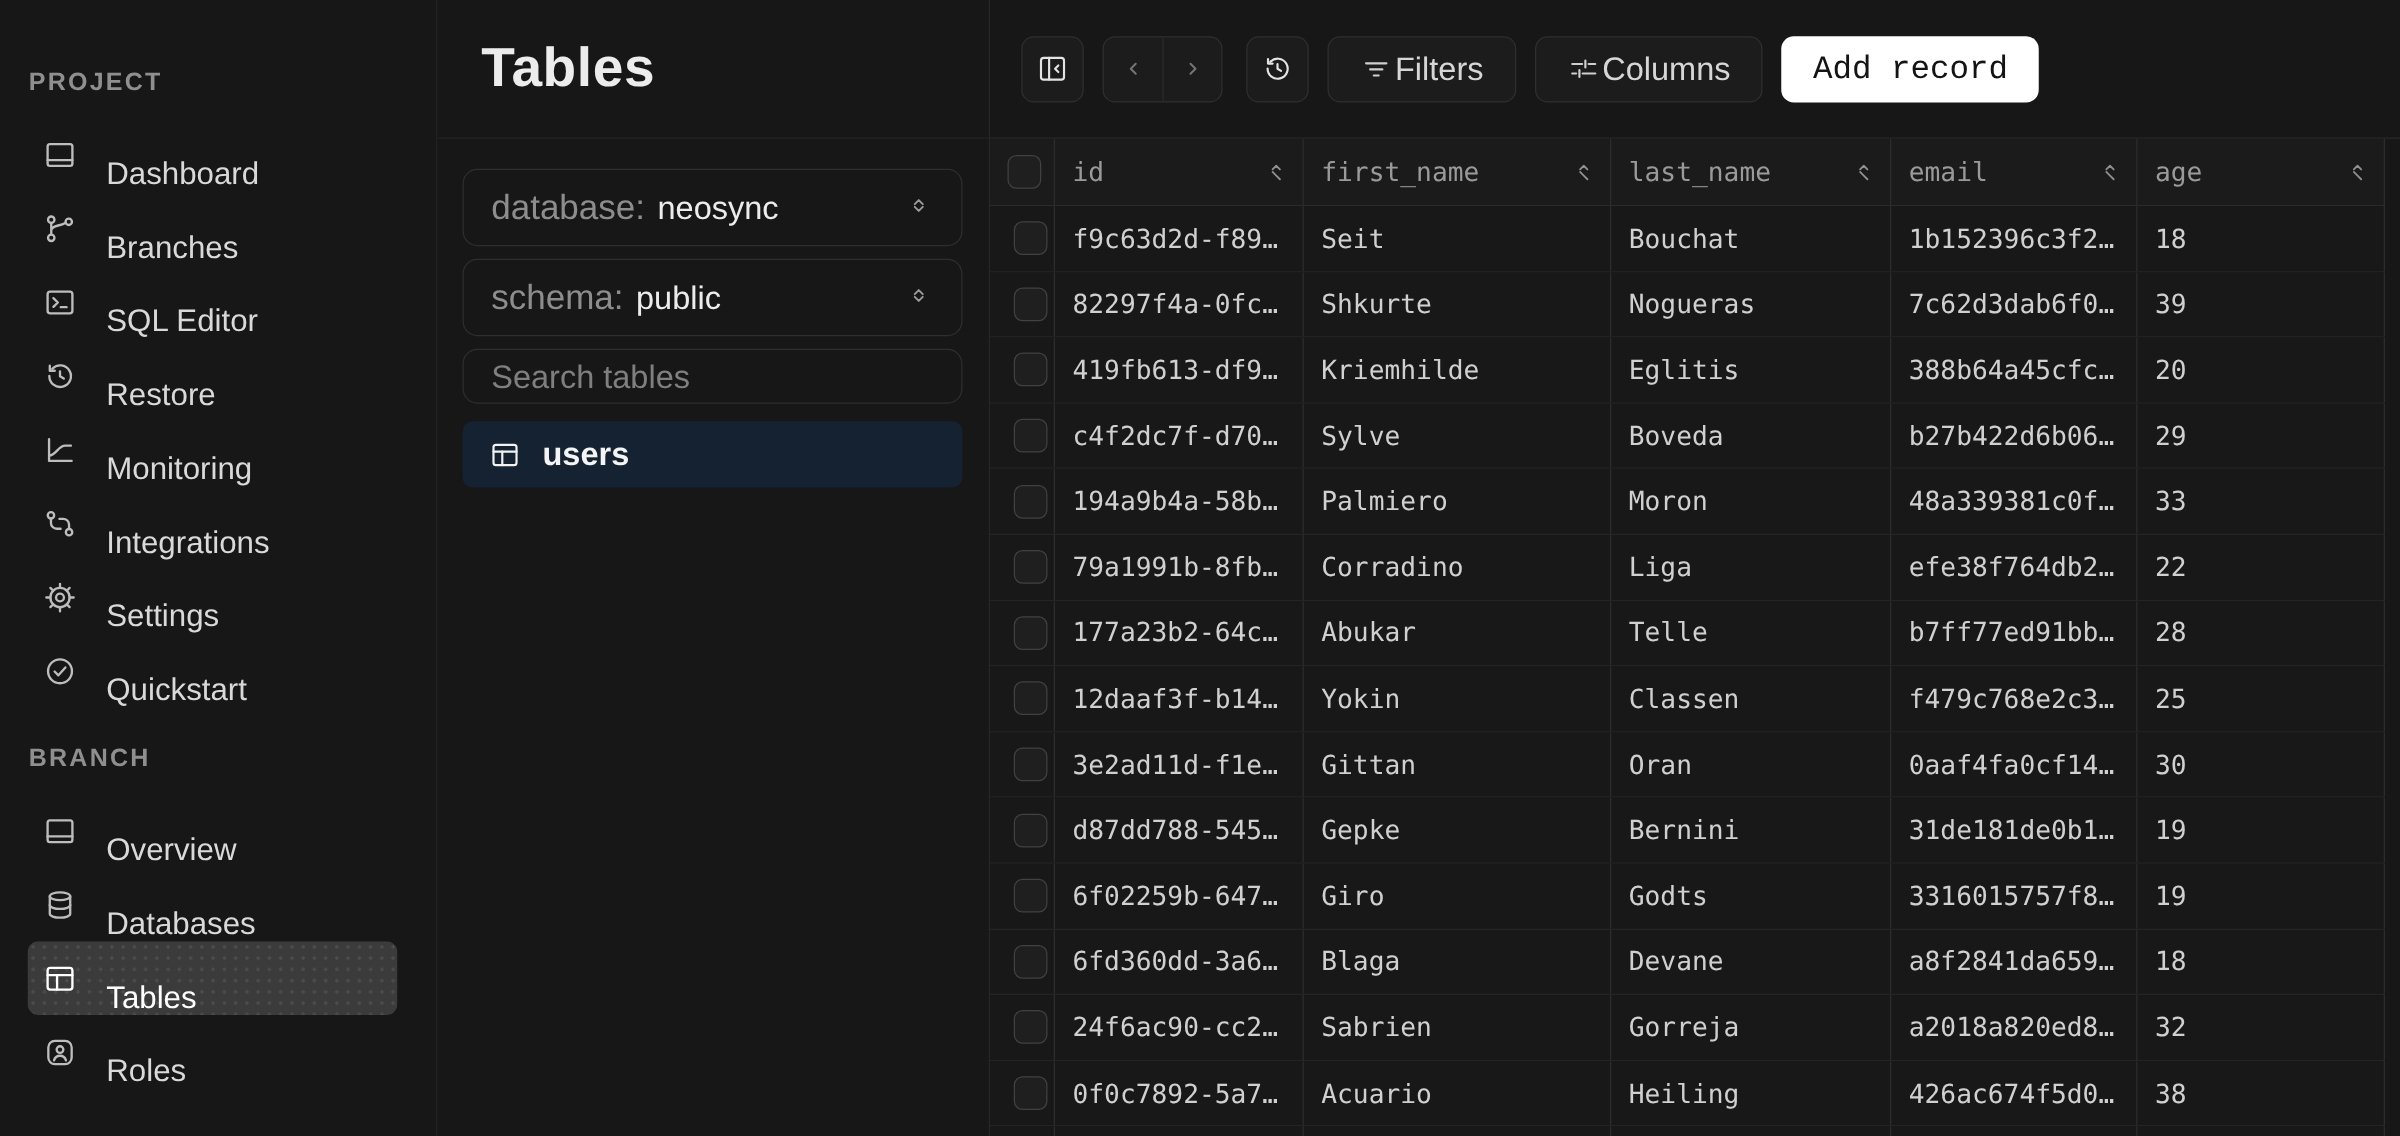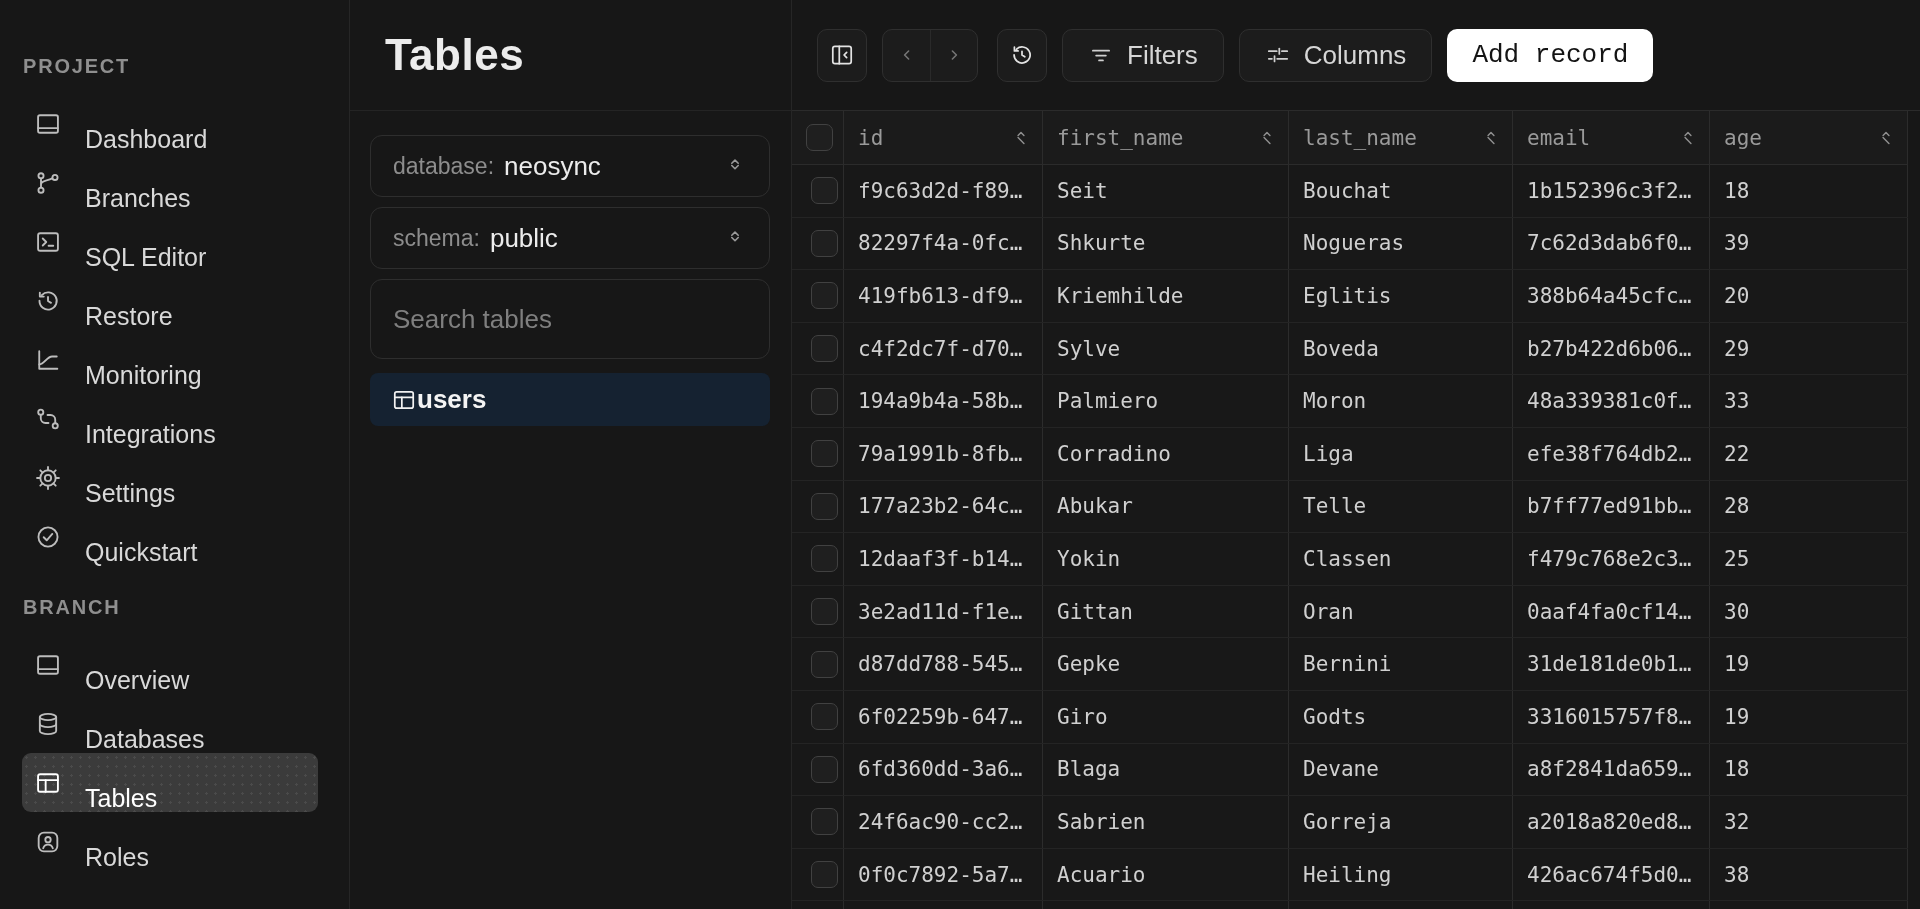--- a/index.html
+++ b/index.html
@@ -23,40 +23,40 @@
   .side-item.active { background:#3b3b3b; background-image:radial-gradient(#4b4b4b 1.2px, transparent 1.2px); background-size:9px 9px; }
   .side-item.active .side-label { color:#ffffff; font-weight:500; }
   .side-item.active .icon { color:#ffffff; }
 
   
   .panel { width:442px; flex-shrink:0; border-right:1px solid #262626; background:#171717; }
   .panel-header { height:111px; border-bottom:1px solid #242424; display:flex; align-items:center; padding-left:35px; }
   .panel-title { font-size:44px; font-weight:700; color:#ececec; letter-spacing:0.5px; }
   .panel-body { padding:24px 21px 0 20px; }
   .selector { height:62px; border:1px solid #2e2e2e; border-radius:12px; display:flex; align-items:center; padding:0 22px; margin-bottom:10px; cursor:pointer; }
-  .sel-label { font-size:23px; color:#8d8d8d; }
+  .sel-label { font-size:28px; color:#8d8d8d; }
   .sel-value { font-size:26px; color:#ececec; margin-left:10px; }
   .selector .chev { width:24px; height:24px; margin-left:auto; color:#9a9a9a; }
-  .search-input { width:100%; height:80px; background:transparent; border:1px solid #2e2e2e; border-radius:12px; padding:0 22px; font-size:26px; color:#e2e2e2; font-family:"Liberation Sans", sans-serif; outline:none; }
+  .search-input { width:100%; height:44px; background:transparent; border:1px solid #2e2e2e; border-radius:12px; padding:0 22px; font-size:26px; color:#e2e2e2; font-family:"Liberation Sans", sans-serif; outline:none; }
   .search-input::placeholder { color:#7f7f7f; }
-  .table-list-item { margin-top:14px; height:53px; border-radius:8px; background:#152231; display:flex; align-items:center; padding:0 21px; cursor:pointer; }
+  .table-list-item { margin-top:14px; height:53px; border-radius:8px; background:#152231; display:flex; align-items:center; padding:0 21px; gap:17px; cursor:pointer; }
   .table-list-item .icon { width:26px; height:26px; color:#f2f2f2; }
   .table-list-item .tname { font-size:26px; font-weight:600; color:#f4f4f4; }
 
   
   .main { flex:1; display:flex; flex-direction:column; background:#171717; }
   .toolbar { height:110px; flex-shrink:0; display:flex; align-items:center; padding-left:25px; gap:15px; }
   .tbtn { height:53px; background:#1c1c1c; border:1px solid #2f2f2f; border-radius:10px; display:flex; align-items:center; justify-content:center; cursor:pointer; color:#d6d6d6; font-family:"Liberation Sans", sans-serif; }
   .icon-btn { width:50px; }
   .icon-btn .icon { width:26px; height:26px; color:#e3e3e3; }
   .btn-pair { height:53px; border:1px solid #2f2f2f; border-radius:10px; background:#1c1c1c; display:flex; overflow:hidden; }
   .btn-pair button { width:47px; background:transparent; border:none; display:flex; align-items:center; justify-content:center; cursor:pointer; }
   .btn-pair button + button { border-left:1px solid #2a2a2a; }
   .btn-pair .icon { width:24px; height:24px; color:#757575; }
-  .tbtn.labeled { padding:0 25px; gap:13px; font-size:26px; }
+  .tbtn.labeled { padding:0 25px; gap:2px; font-size:26px; }
   .tbtn.labeled .icon { width:26px; height:26px; color:#cfcfcf; }
   .add-btn { height:53px; margin-left:0; padding:0 25px; background:#ffffff; color:#141414; border:none; border-radius:10px; font-size:26px; font-weight:500; font-family:Liberation Mono, monospace; cursor:pointer; }
 
   
   .grid-area { border-top:1px solid #2b2b2b; flex:1; }
   .grid { width:1116px; font-family:"DejaVu Sans Mono", monospace; }
   .trow { display:flex; height:52.6px; background:#181818; border-bottom:1px solid #242424; }
   .thead { display:flex; height:54px; background:#1b1b1b; border-bottom:1px solid #2b2b2b; }
   .cell, .th { border-right:1px solid #2c2c2c; display:flex; align-items:center; overflow:hidden; }
   .check-col { width:52px; justify-content:center; }

